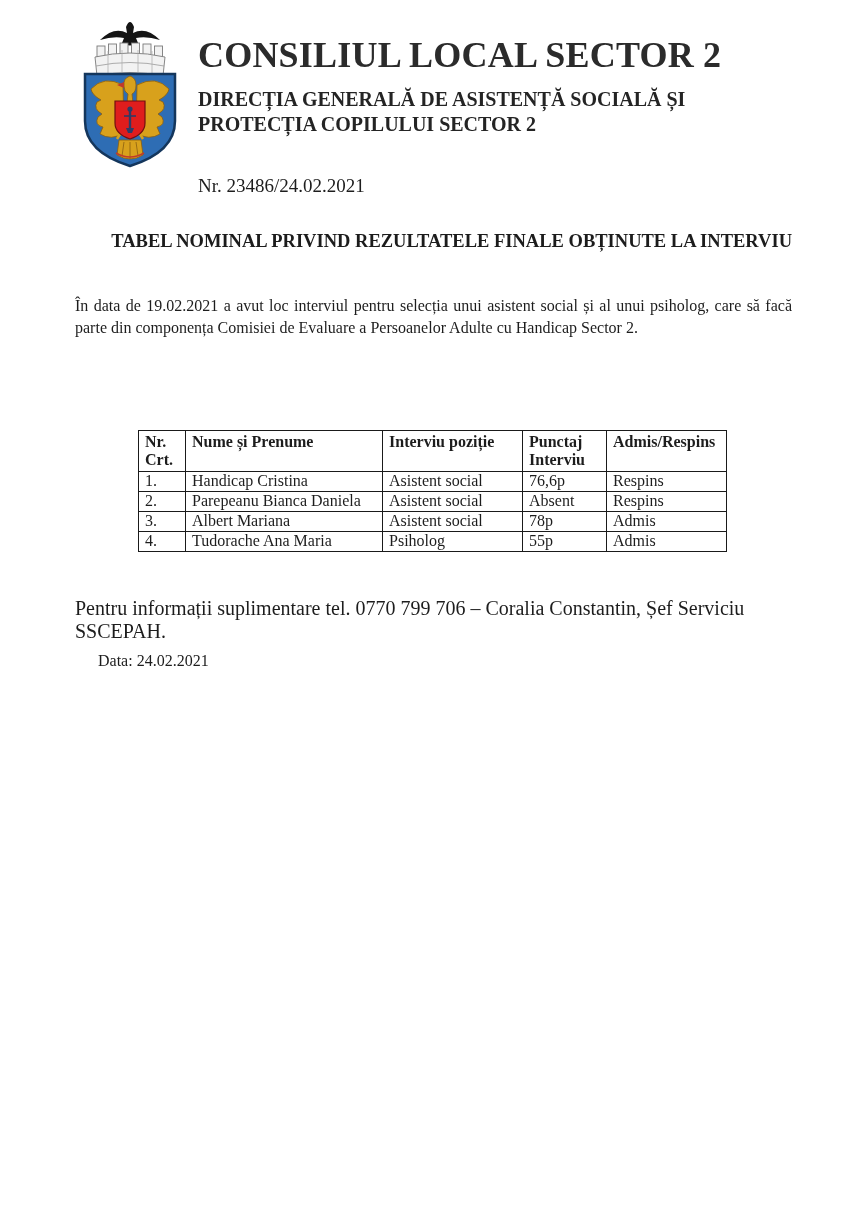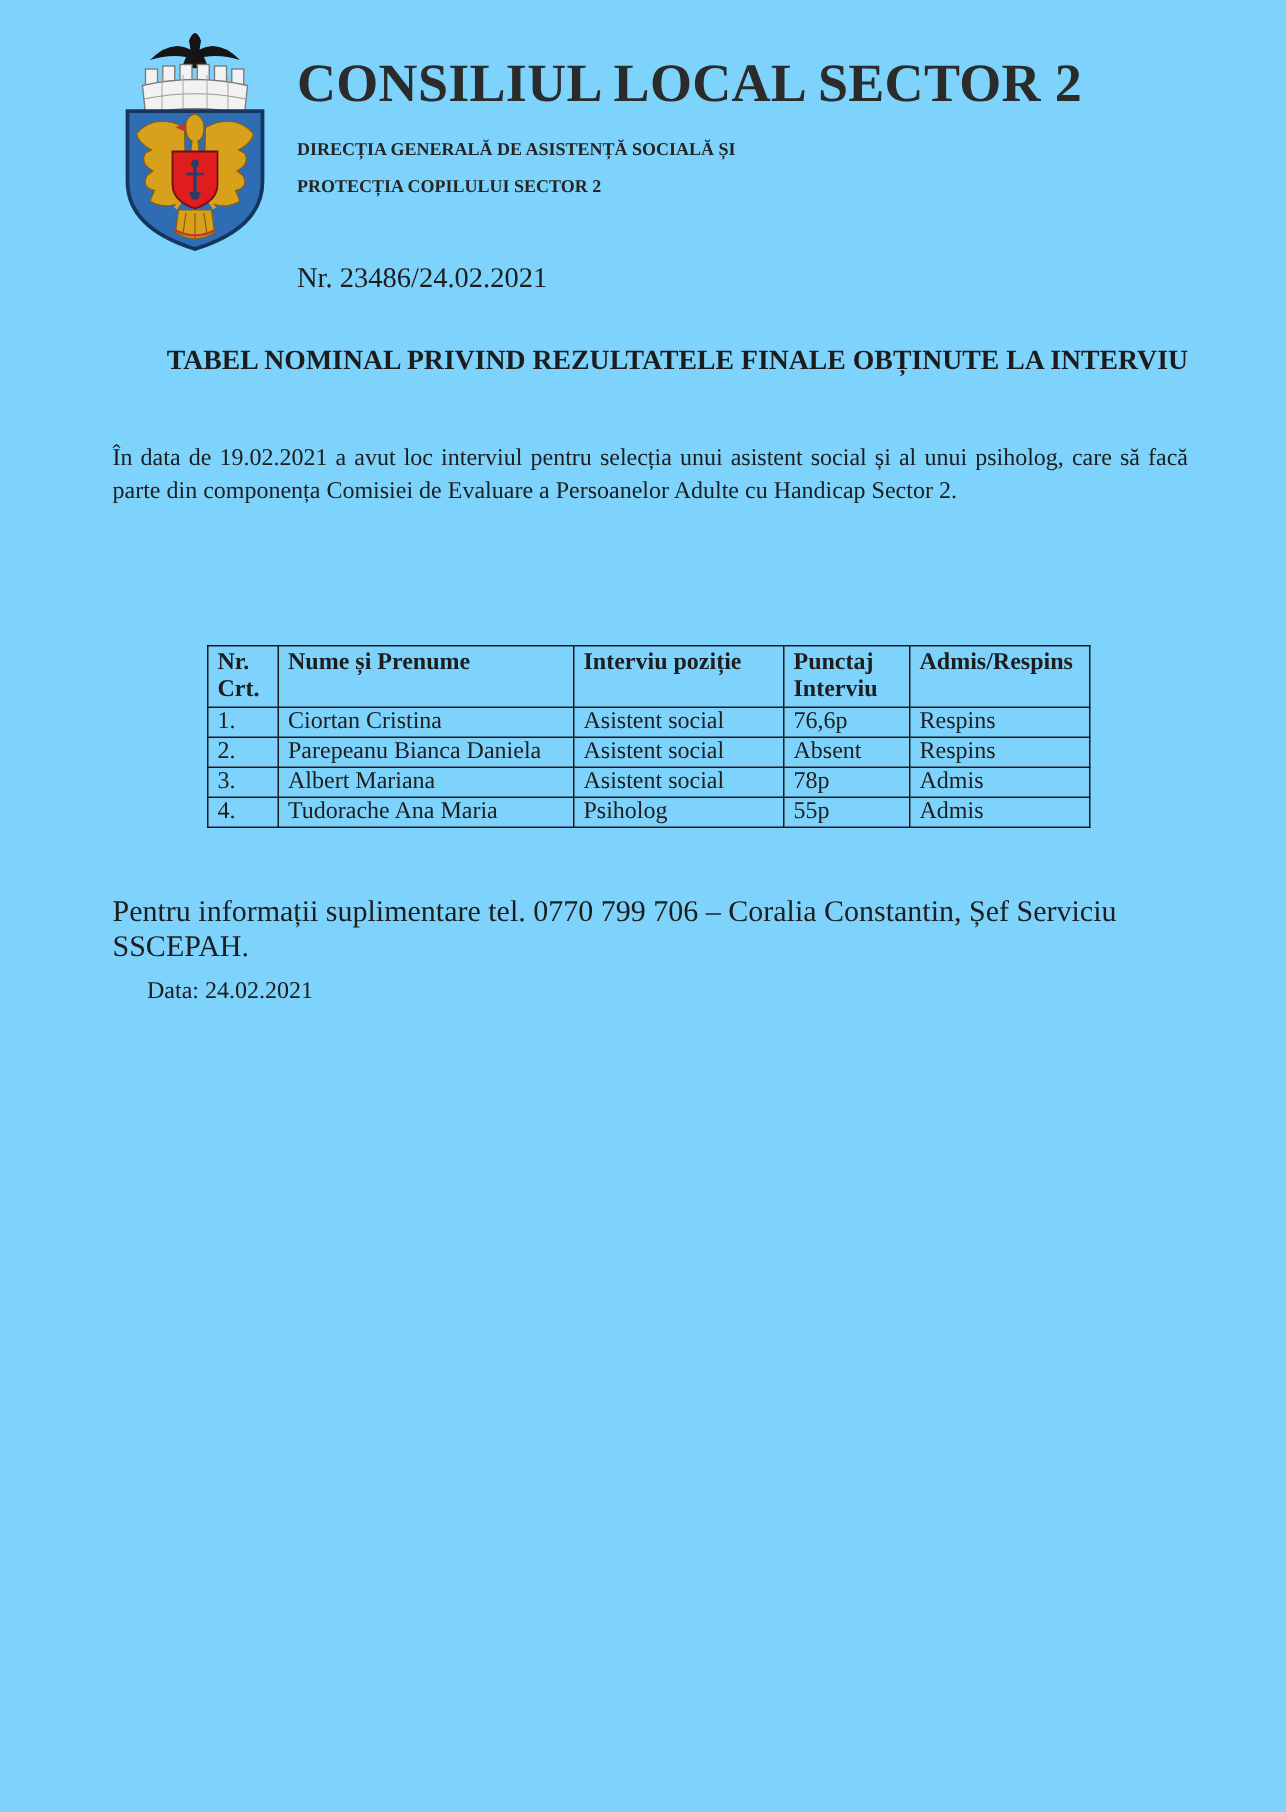--- a/index.html
+++ b/index.html
@@ -1,21 +1,21 @@
 <!DOCTYPE html>
 <html><head>
 <meta charset="utf-8">
 <style>
   * { margin: 0; padding: 0; box-sizing: border-box; }
   html, body { background: #e8e8e8; }
   .page {
     position: relative;
     width: 857px;
     height: 1208px;
-    background: #7dd3fc;
+    background: #ffffff;
     font-family: "Liberation Serif", "DejaVu Serif", serif;
     color: #1d1d1d;
     overflow: hidden;
   }
   .logo {
     position: absolute;
     left: 78px;
     top: 15px;
     width: 104px;
     height: 153px;
@@ -27,21 +27,21 @@
     font-size: 36px;
     font-weight: bold;
     color: #2b2b2b;
     letter-spacing: 0.2px;
     white-space: nowrap;
   }
   .org-subtitle {
     position: absolute;
     left: 198px;
     top: 87px;
-    font-size: 12px;
+    font-size: 20px;
     font-weight: bold;
     color: #242424;
     line-height: 25px;
     white-space: pre-line;
   }
   .reg-number {
     position: absolute;
     left: 198px;
     top: 175px;
     font-size: 19px;
@@ -186,21 +186,21 @@
         <th>Nume și Prenume</th>
         <th>Interviu poziție</th>
         <th>Punctaj
 Interviu</th>
         <th>Admis/Respins</th>
       </tr>
     </thead>
     <tbody>
       <tr>
         <td>1.</td>
-        <td>Ciortan Cristina</td>
+        <td>Handicap Cristina</td>
         <td>Asistent social</td>
         <td>76,6p</td>
         <td>Respins</td>
       </tr>
       <tr>
         <td>2.</td>
         <td>Parepeanu Bianca Daniela</td>
         <td>Asistent social</td>
         <td>Absent</td>
         <td>Respins</td>

